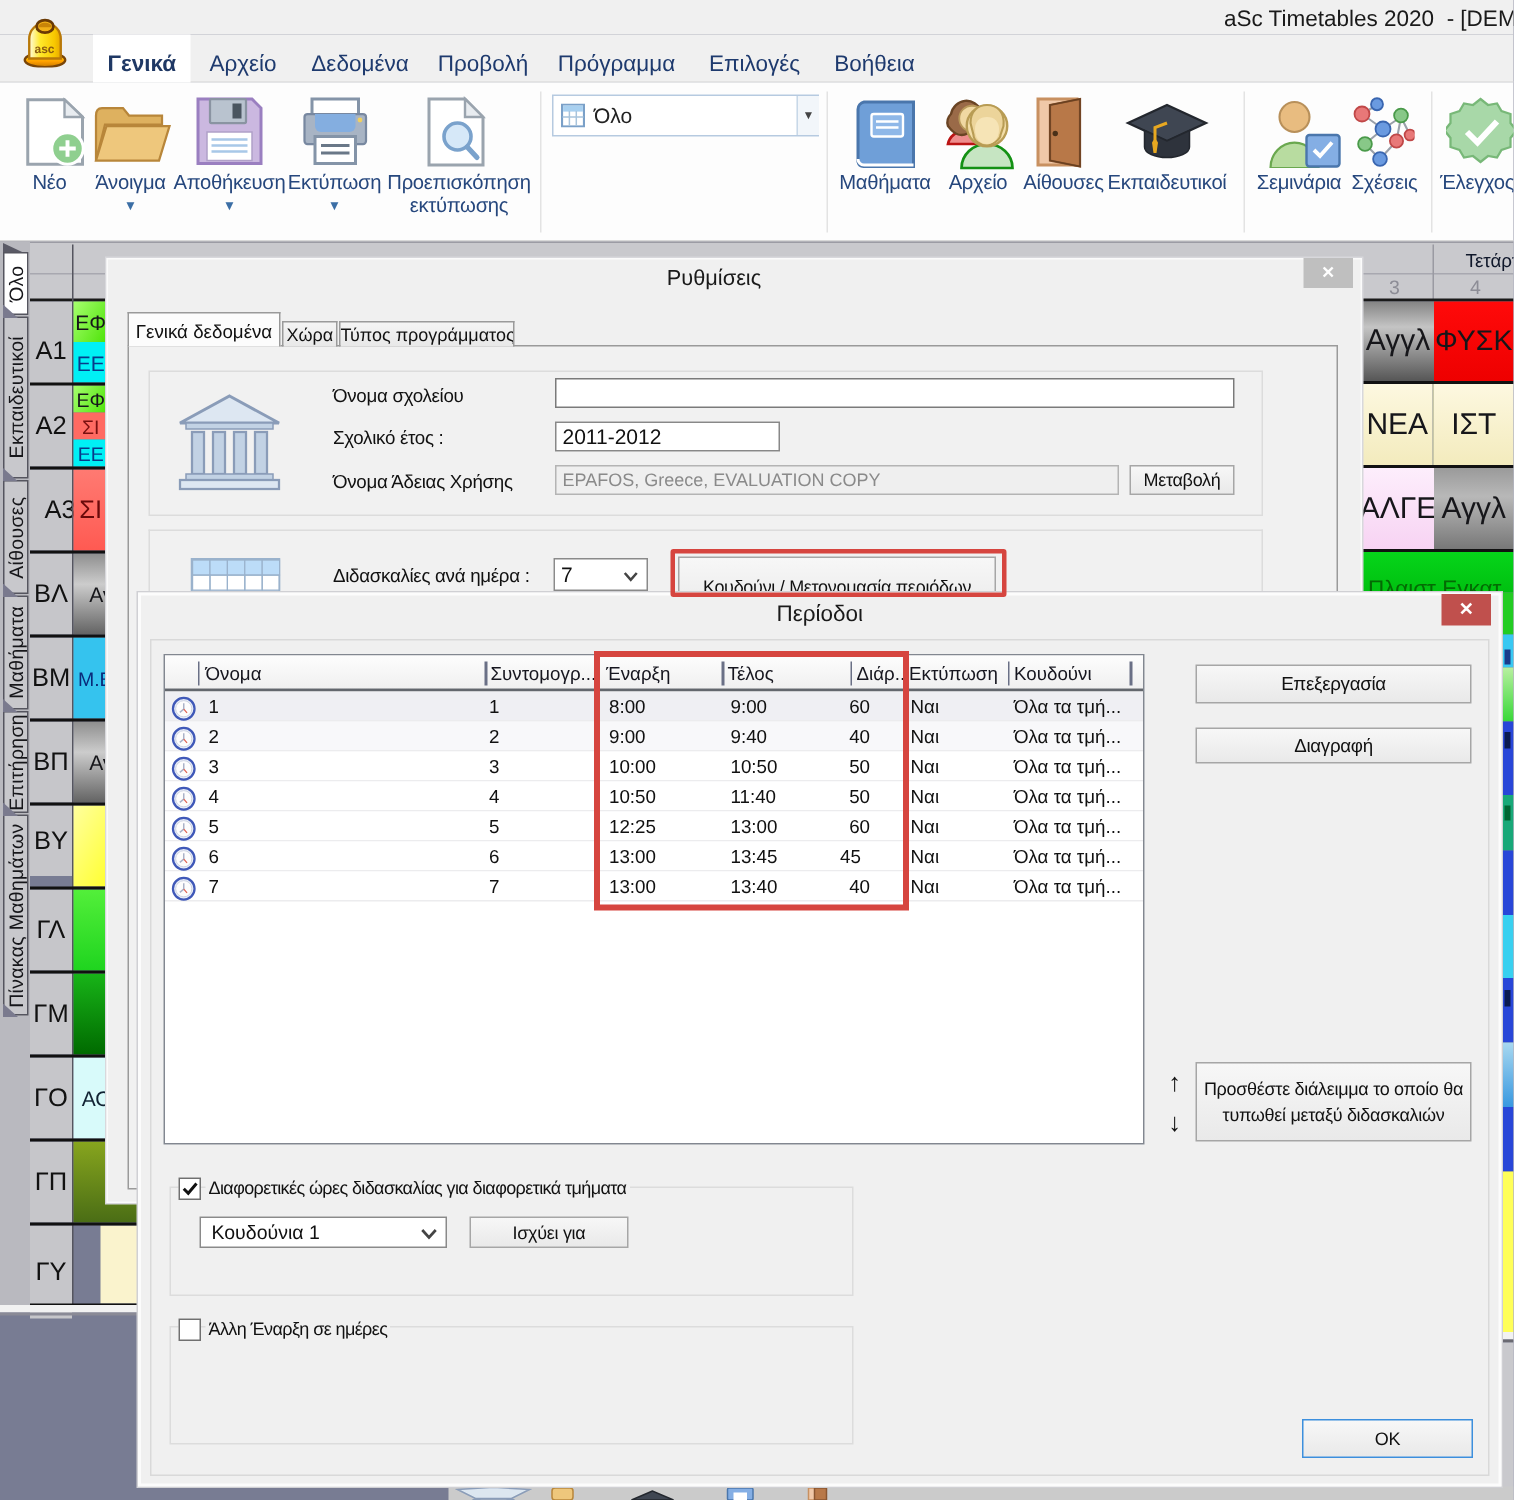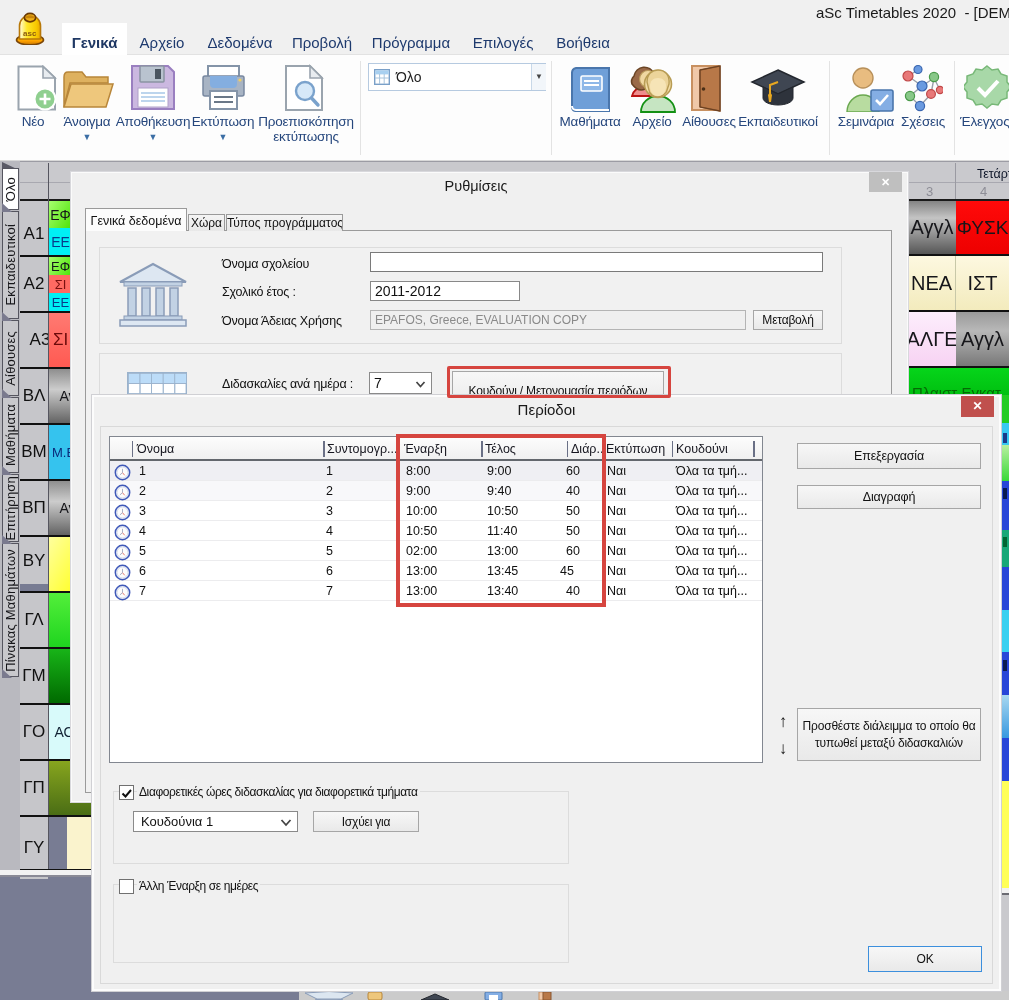--- a/index.html
+++ b/index.html
@@ -464,21 +464,21 @@
   </div>
 <div class="abs lvrow" style="top:541px; background:#ffffff;">
     <span class="abs" style="left:4px; top:2.5px;"><svg width="17" height="17" viewBox="0 0 17 17">
         <circle cx="8.5" cy="8.5" r="7.2" fill="#e8edf8" stroke="#4059b8" stroke-width="1.5"></circle>
         <circle cx="8.5" cy="8.5" r="5.4" fill="#fdfdfd" stroke="#c8cfe0" stroke-width="0.6"></circle>
         <path d="M8.5 4.8 L8.5 8.7 L5.9 10.9" stroke="#aab2c8" stroke-width="1" fill="none"></path>
         <path d="M8.5 8.7 L10.7 11.3" stroke="#e06050" stroke-width="0.8" fill="none"></path>
       </svg></span>
     <span class="abs" style="left:29px;">5</span>
     <span class="abs" style="left:216px;">5</span>
-    <span class="abs" style="left:296px;">02:00</span>
+    <span class="abs" style="left:296px;">12:25</span>
     <span class="abs" style="left:377px;">13:00</span>
     <span class="abs" style="left:450px; width:20px; text-align:right;">60</span>
     <span class="abs" style="left:497px;">Ναι</span>
     <span class="abs" style="left:566px;">Όλα τα τμή...</span>
   </div>
 <div class="abs lvrow" style="top:561px; background:#ffffff;">
     <span class="abs" style="left:4px; top:2.5px;"><svg width="17" height="17" viewBox="0 0 17 17">
         <circle cx="8.5" cy="8.5" r="7.2" fill="#e8edf8" stroke="#4059b8" stroke-width="1.5"></circle>
         <circle cx="8.5" cy="8.5" r="5.4" fill="#fdfdfd" stroke="#c8cfe0" stroke-width="0.6"></circle>
         <path d="M8.5 4.8 L8.5 8.7 L5.9 10.9" stroke="#aab2c8" stroke-width="1" fill="none"></path>

